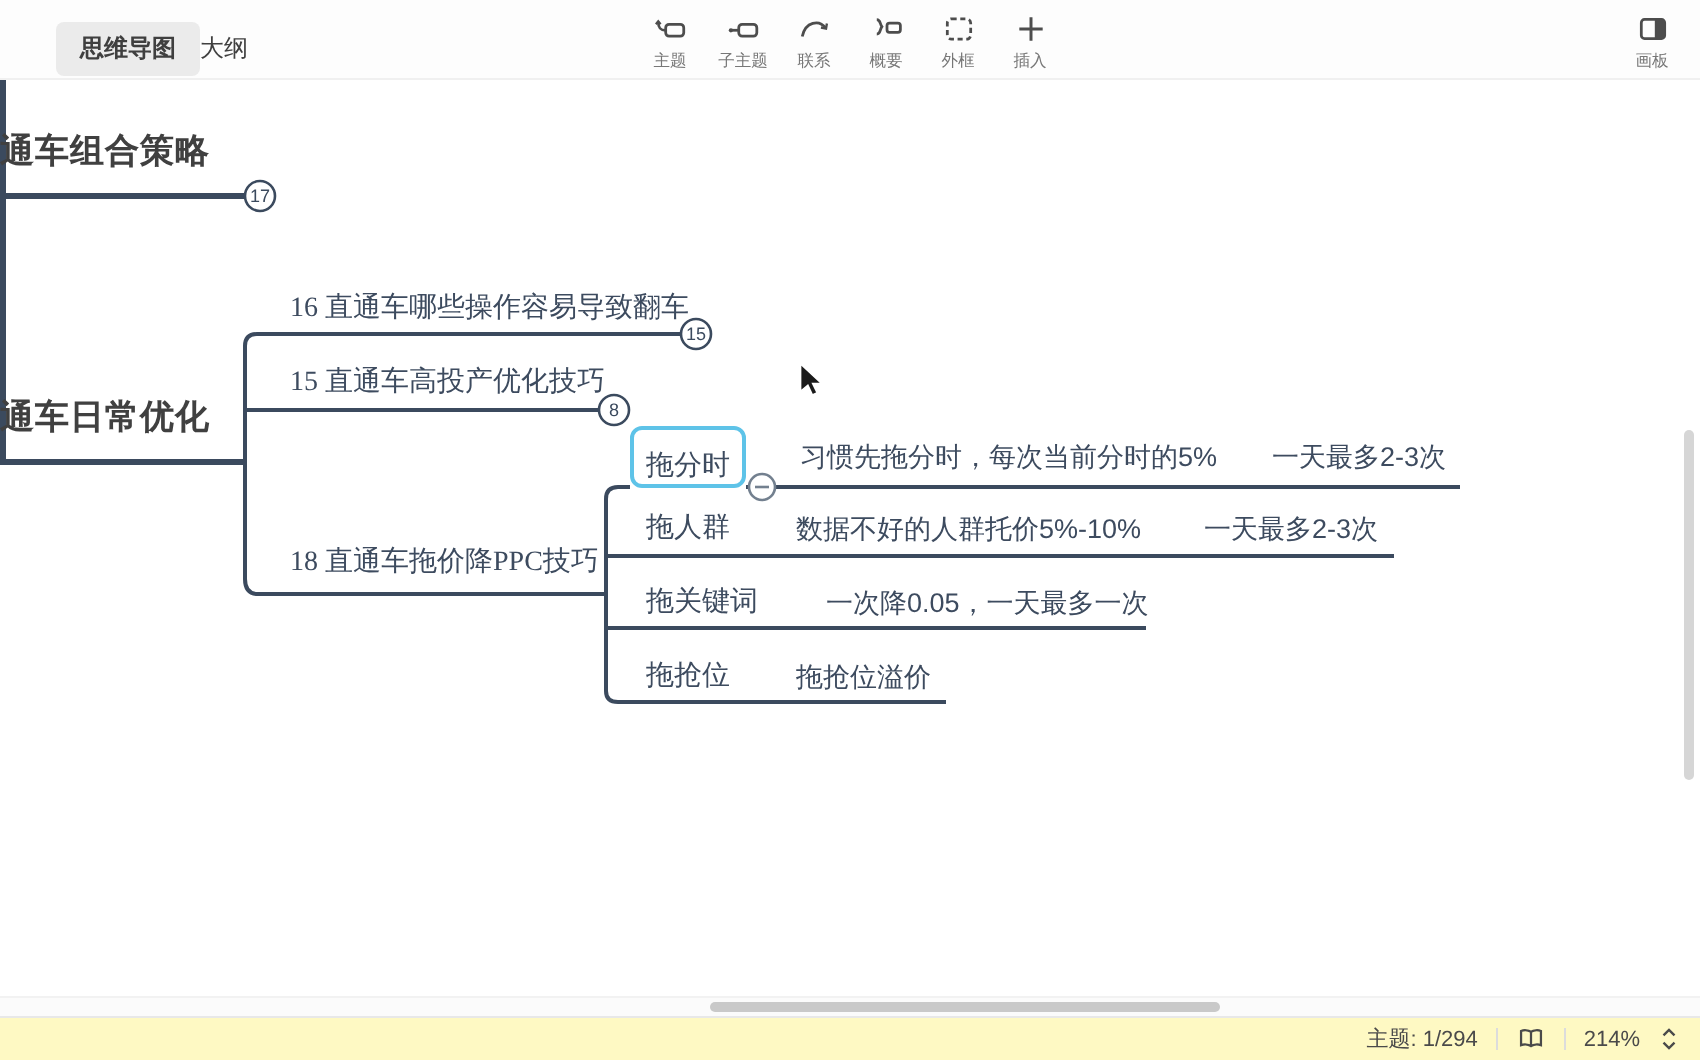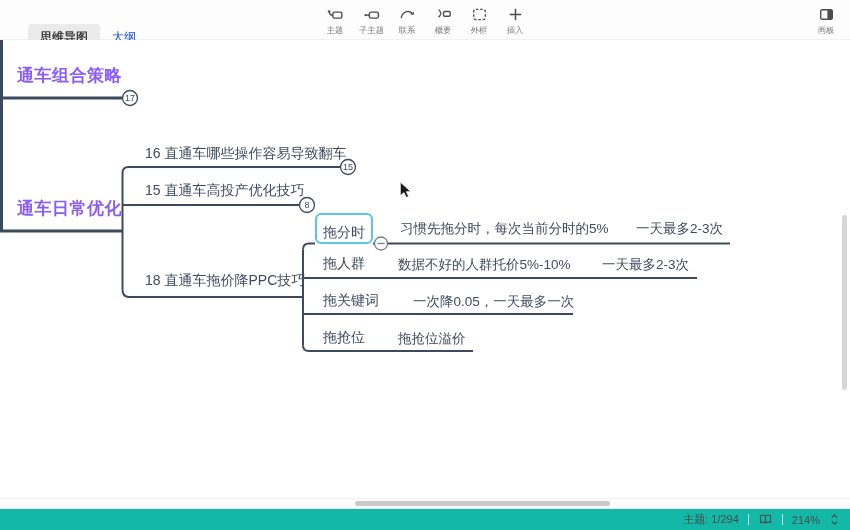--- a/index.html
+++ b/index.html
@@ -2,51 +2,51 @@
 <html><head>
 <meta charset="utf-8">
 <style>
   * { margin:0; padding:0; box-sizing:border-box; }
   html,body { width:850px; height:530px; overflow:hidden; background:#fff;
     font-family:"Liberation Sans","DejaVu Sans",sans-serif; }
   .app { position:relative; width:850px; height:530px; background:#fff; }
 
   
   .toolbar { position:relative; height:40px; background:#fdfdfd; border-bottom:1px solid #f0f0f0; }
-  .tabs { position:absolute; left:28px; top:17px; height:40px; display:flex; align-items:center; gap:12px; }
-  .tab { font-size:12px; color:#1d4ed8; cursor:default; white-space:nowrap; }
+  .tabs { position:absolute; left:28px; top:4px; height:40px; display:flex; align-items:center; }
+  .tab { font-size:12px; color:#404040; cursor:default; white-space:nowrap; }
   .tab.active { background:#ebebeb; color:#3f3f3f; padding:5px 12px; border-radius:4px; font-weight:bold; }
   .tools-center { position:absolute; left:50%; top:3px; transform:translateX(-50%); display:flex; }
   .tool { width:36px; display:flex; flex-direction:column; align-items:center; gap:1px; padding-top:3px; }
   .tool svg { display:block; }
   .tool .tlabel { font-size:9px; color:#777; white-space:nowrap; transform:scale(.92); }
   .tools-right { position:absolute; left:638px; top:3px; display:flex; gap:4px; }
   .tool-board { position:absolute; right:6px; top:3px; }
 
   
   .canvas { position:relative; width:850px; height:468px; background:#fff; overflow:hidden; }
   .canvas svg.wires { position:absolute; left:0; top:0; }
   .mm-text { position:absolute; white-space:nowrap; color:#3d4b5f; }
-  .mm-main { font-size:17px; font-weight:bold; letter-spacing:.5px; color:#8b5cf6;margin-left:17px; }
-  .mm-node { font-size:14px; }
+  .mm-main { font-size:17px; font-weight:bold; letter-spacing:.5px; color:#404040; }
+  .mm-node { font-size:14px;font-family:Liberation Serif, serif; }
   .mm-detail { font-size:13.5px; }
   .sel-box { position:absolute; left:315px; top:173px; width:58px; height:31px;
     border:2px solid #5ec3e8; border-radius:6px; background:#fff;
     display:flex; align-items:flex-end; justify-content:center; z-index:3; }
   .sel-box .mm-node { position:static; }
 
   
   .hscroll-track { position:absolute; left:0; top:458px; width:850px; height:10px; background:#fbfbfb; border-top:1px solid #f2f2f2; }
   .hscroll-thumb { position:absolute; left:355px; top:461px; width:255px; height:5px; border-radius:3px; background:#c9c9c9; }
   .vscroll-thumb { position:absolute; left:842px; top:175px; width:5px; height:175px; border-radius:3px; background:#d6d6d6; }
 
   .cursor { position:absolute; left:400px; top:142px; z-index:9; }
 
   
-  .statusbar { position:relative; height:22px; background:#14b8a6; border-top:1px solid #e8e8e8;
+  .statusbar { position:relative; height:22px; background:#fef9c3; border-top:1px solid #e8e8e8;
     display:flex; align-items:center; justify-content:flex-end; gap:9px; padding:0 10px; }
   .sb-text { font-size:11px; color:#4a4a4a; white-space:nowrap; }
   .sb-sep { width:1px; height:11px; background:#dcdcdc; }
 </style>
 </head>
 <body>
 
 <div class="app">
 
   <div class="toolbar">

